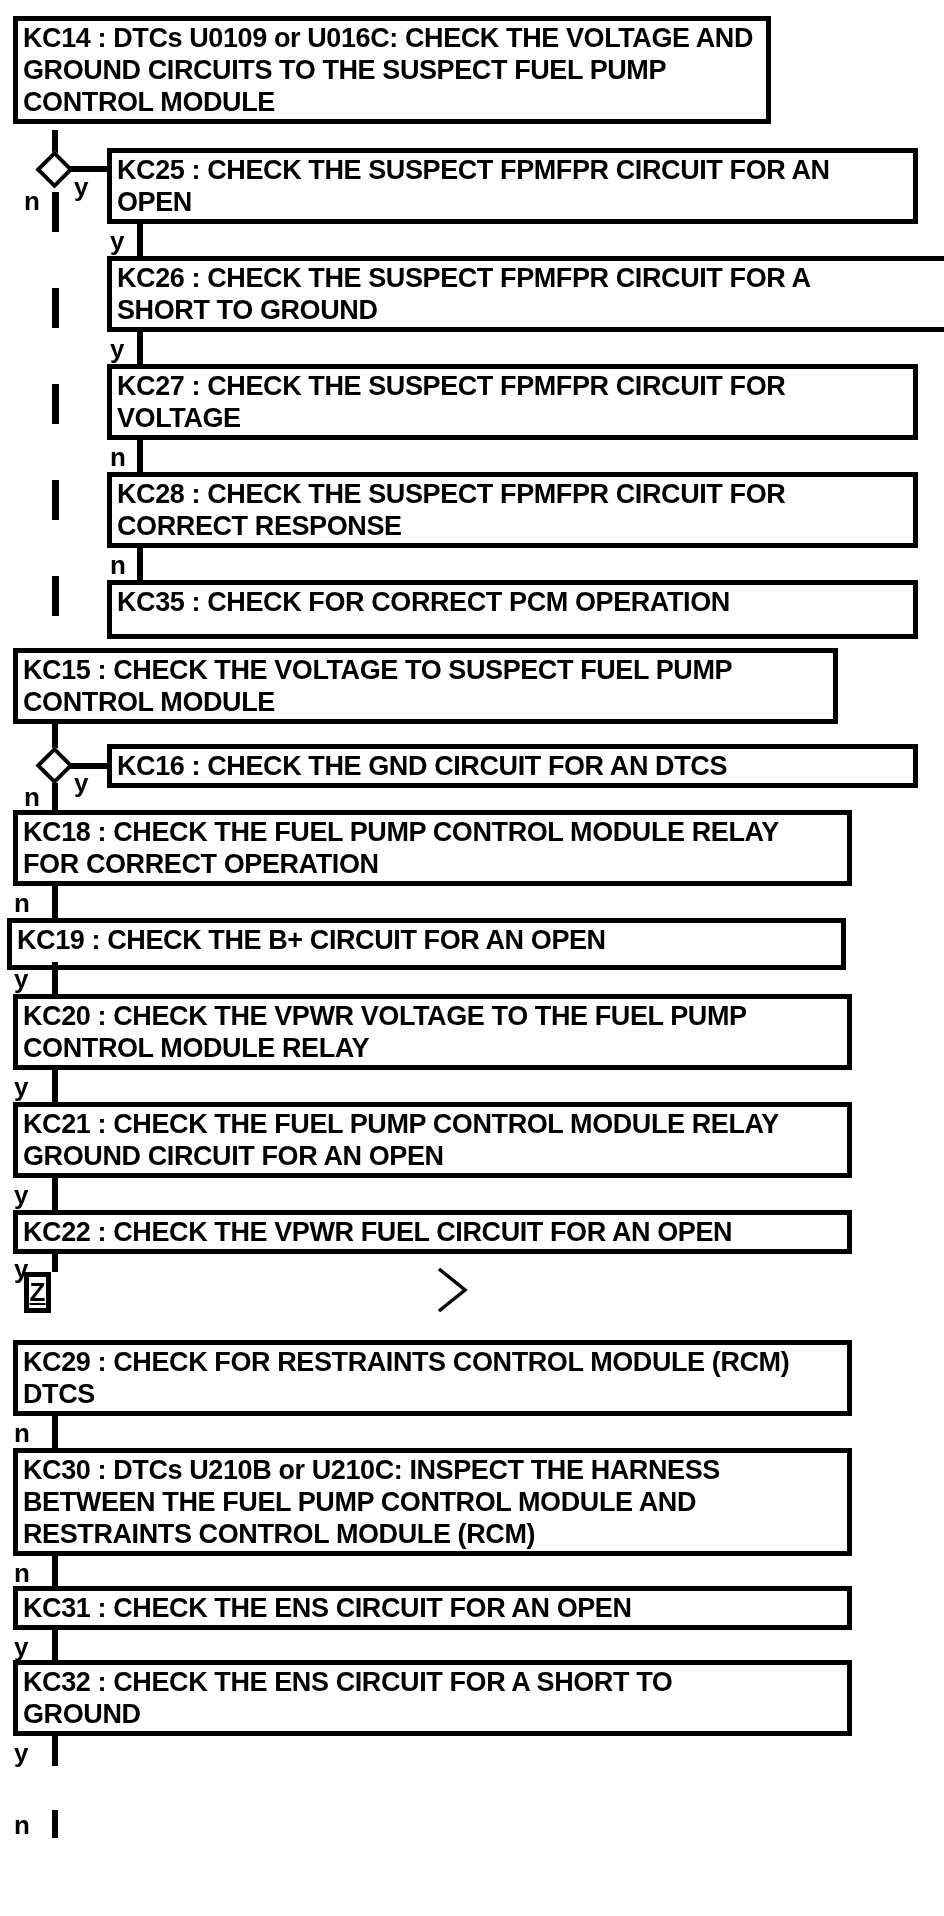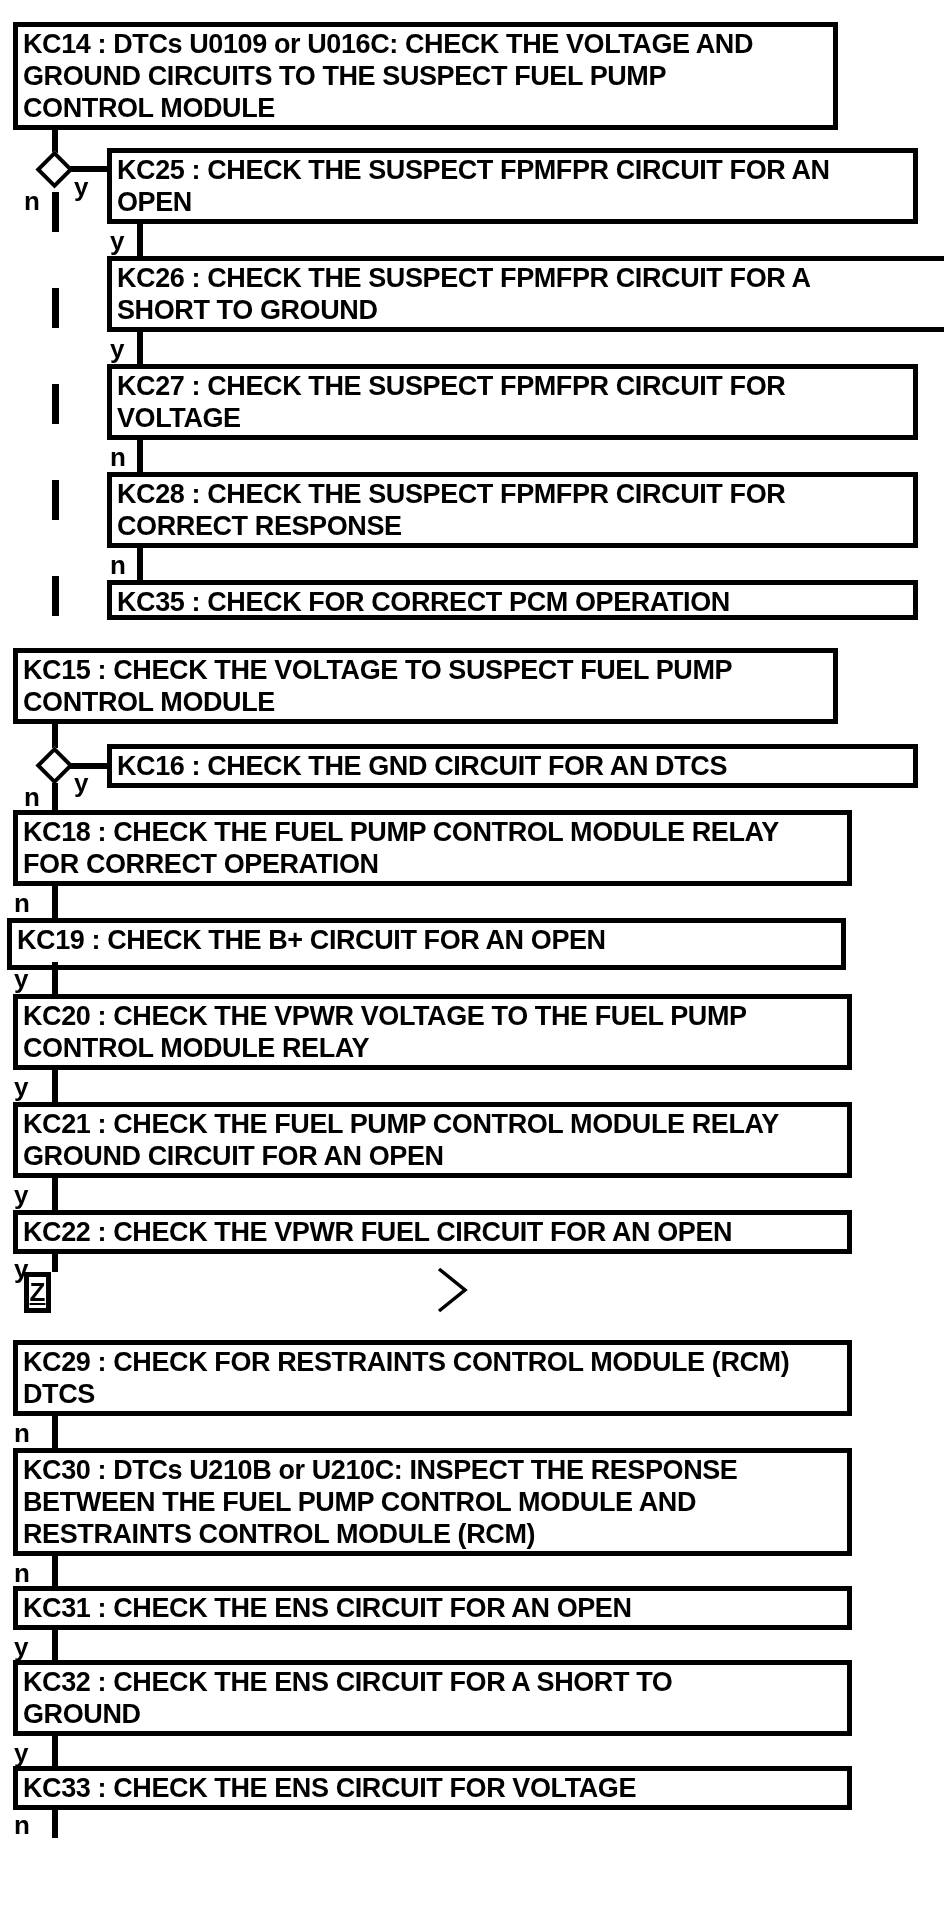--- a/index.html
+++ b/index.html
@@ -18,21 +18,21 @@
   .zbox{position:absolute;box-sizing:border-box;width:27px;height:41px;border:5px solid #000;
         background:#fff;font-weight:bold;font-size:26px;line-height:30px;text-align:center;
         text-decoration:underline;color:#000;}
   .chev{position:absolute;}
 </style>
 </head>
 <body>
 
 <div class="canvas">
 
-  <div class="node" style="left:13px;top:22px;width:825px;height:108px">KC14 : DTCs U0109 or U016C: CHECK THE VOLTAGE AND
+  <div class="node" style="left:13px;top:16px;width:758px;height:108px">KC14 : DTCs U0109 or U016C: CHECK THE VOLTAGE AND
 GROUND CIRCUITS TO THE SUSPECT FUEL PUMP
 CONTROL MODULE</div>
 
   <div class="vl" style="left:52px;top:130px;height:23px"></div>
   <div class="diamond" style="left:41px;top:156px"></div>
   <div class="hl" style="left:68px;top:166px;width:39px"></div>
   <div class="lb" style="left:74px;top:174px">y</div>
   <div class="lb" style="left:24px;top:188px">n</div>
 
   <div class="dash" style="left:52px;top:192px;height:448px"></div>
@@ -46,21 +46,21 @@
   <div class="vl" style="left:137px;top:332px;height:32px"></div>
   <div class="lb" style="left:110px;top:336px">y</div>
   <div class="node" style="left:107px;top:364px;width:811px;height:76px">KC27 : CHECK THE SUSPECT FPMFPR CIRCUIT FOR
 VOLTAGE</div>
   <div class="vl" style="left:137px;top:440px;height:32px"></div>
   <div class="lb" style="left:110px;top:444px">n</div>
   <div class="node" style="left:107px;top:472px;width:811px;height:76px">KC28 : CHECK THE SUSPECT FPMFPR CIRCUIT FOR
 CORRECT RESPONSE</div>
   <div class="vl" style="left:137px;top:548px;height:32px"></div>
   <div class="lb" style="left:110px;top:552px">n</div>
-  <div class="node" style="left:107px;top:580px;width:811px;height:40px">KC35 : CHECK FOR CORRECT PCM OPERATION</div>
+  <div class="node" style="left:107px;top:580px;width:811px;height:59px">KC35 : CHECK FOR CORRECT PCM OPERATION</div>
 
   <div class="node" style="left:13px;top:648px;width:825px;height:76px">KC15 : CHECK THE VOLTAGE TO SUSPECT FUEL PUMP
 CONTROL MODULE</div>
   <div class="vl" style="left:52px;top:724px;height:24px"></div>
   <div class="diamond" style="left:41px;top:752px"></div>
   <div class="hl" style="left:68px;top:763px;width:39px"></div>
   <div class="lb" style="left:74px;top:770px">y</div>
   <div class="lb" style="left:24px;top:784px">n</div>
   <div class="node" style="left:107px;top:744px;width:811px;height:44px">KC16 : CHECK THE GND CIRCUIT FOR AN DTCS</div>
   <div class="vl" style="left:52px;top:783px;height:27px"></div>
@@ -87,29 +87,28 @@
   <div class="zbox" style="left:24px;top:1272px">Z</div>
 
   <svg class="chev" style="left:436px;top:1266px" width="34" height="48" viewBox="0 0 34 48">
     <polyline points="3,3 29,24 3,45" fill="none" stroke="#000000" stroke-width="3.5"></polyline>
   </svg>
 
   <div class="node" style="left:13px;top:1340px;width:839px;height:76px">KC29 : CHECK FOR RESTRAINTS CONTROL MODULE (RCM)
 DTCS</div>
   <div class="vl" style="left:52px;top:1416px;height:32px"></div>
   <div class="lb" style="left:14px;top:1420px">n</div>
-  <div class="node" style="left:13px;top:1448px;width:839px;height:108px">KC30 : DTCs U210B or U210C: INSPECT THE RESPONSE
+  <div class="node" style="left:13px;top:1448px;width:839px;height:108px">KC30 : DTCs U210B or U210C: INSPECT THE HARNESS
 BETWEEN THE FUEL PUMP CONTROL MODULE AND
 RESTRAINTS CONTROL MODULE (RCM)</div>
   <div class="vl" style="left:52px;top:1556px;height:30px"></div>
   <div class="lb" style="left:14px;top:1560px">n</div>
   <div class="node" style="left:13px;top:1586px;width:839px;height:44px">KC31 : CHECK THE ENS CIRCUIT FOR AN OPEN</div>
   <div class="vl" style="left:52px;top:1630px;height:30px"></div>
   <div class="lb" style="left:14px;top:1634px">y</div>
   <div class="node" style="left:13px;top:1660px;width:839px;height:76px">KC32 : CHECK THE ENS CIRCUIT FOR A SHORT TO
 GROUND</div>
   <div class="vl" style="left:52px;top:1736px;height:30px"></div>
   <div class="lb" style="left:14px;top:1740px">y</div>
-  <div class="node" style="left:13px;top:1766px;width:839px;height:44px">KC33 : CHECK THE ENS CIRCUIT FOR VOLTAGE</div>
   <div class="vl" style="left:52px;top:1810px;height:28px"></div>
   <div class="lb" style="left:14px;top:1812px">n</div>
 
 </div>
 
 </body></html>

